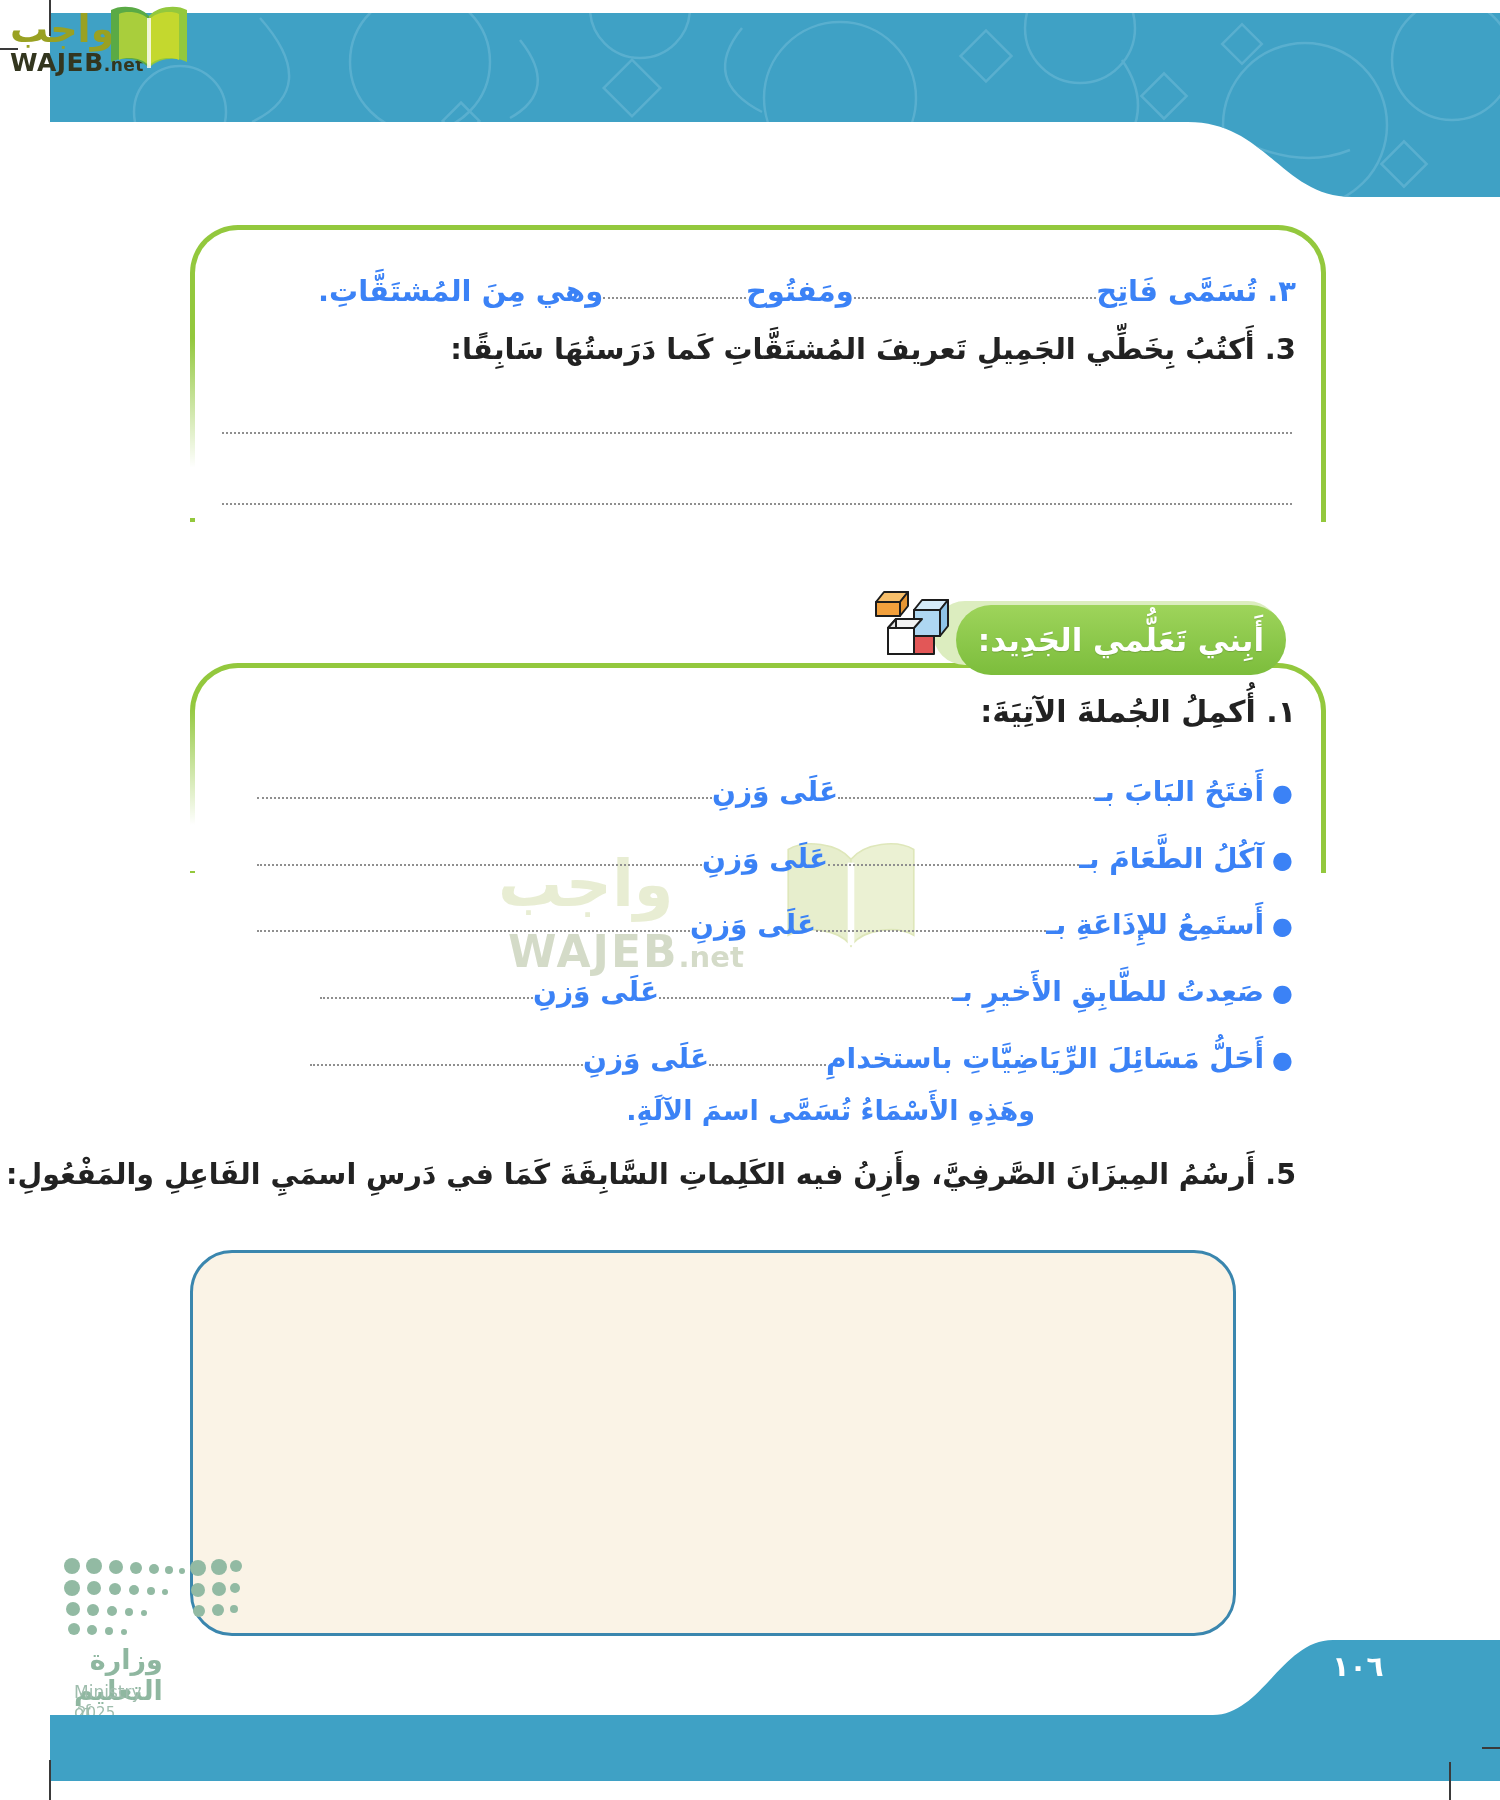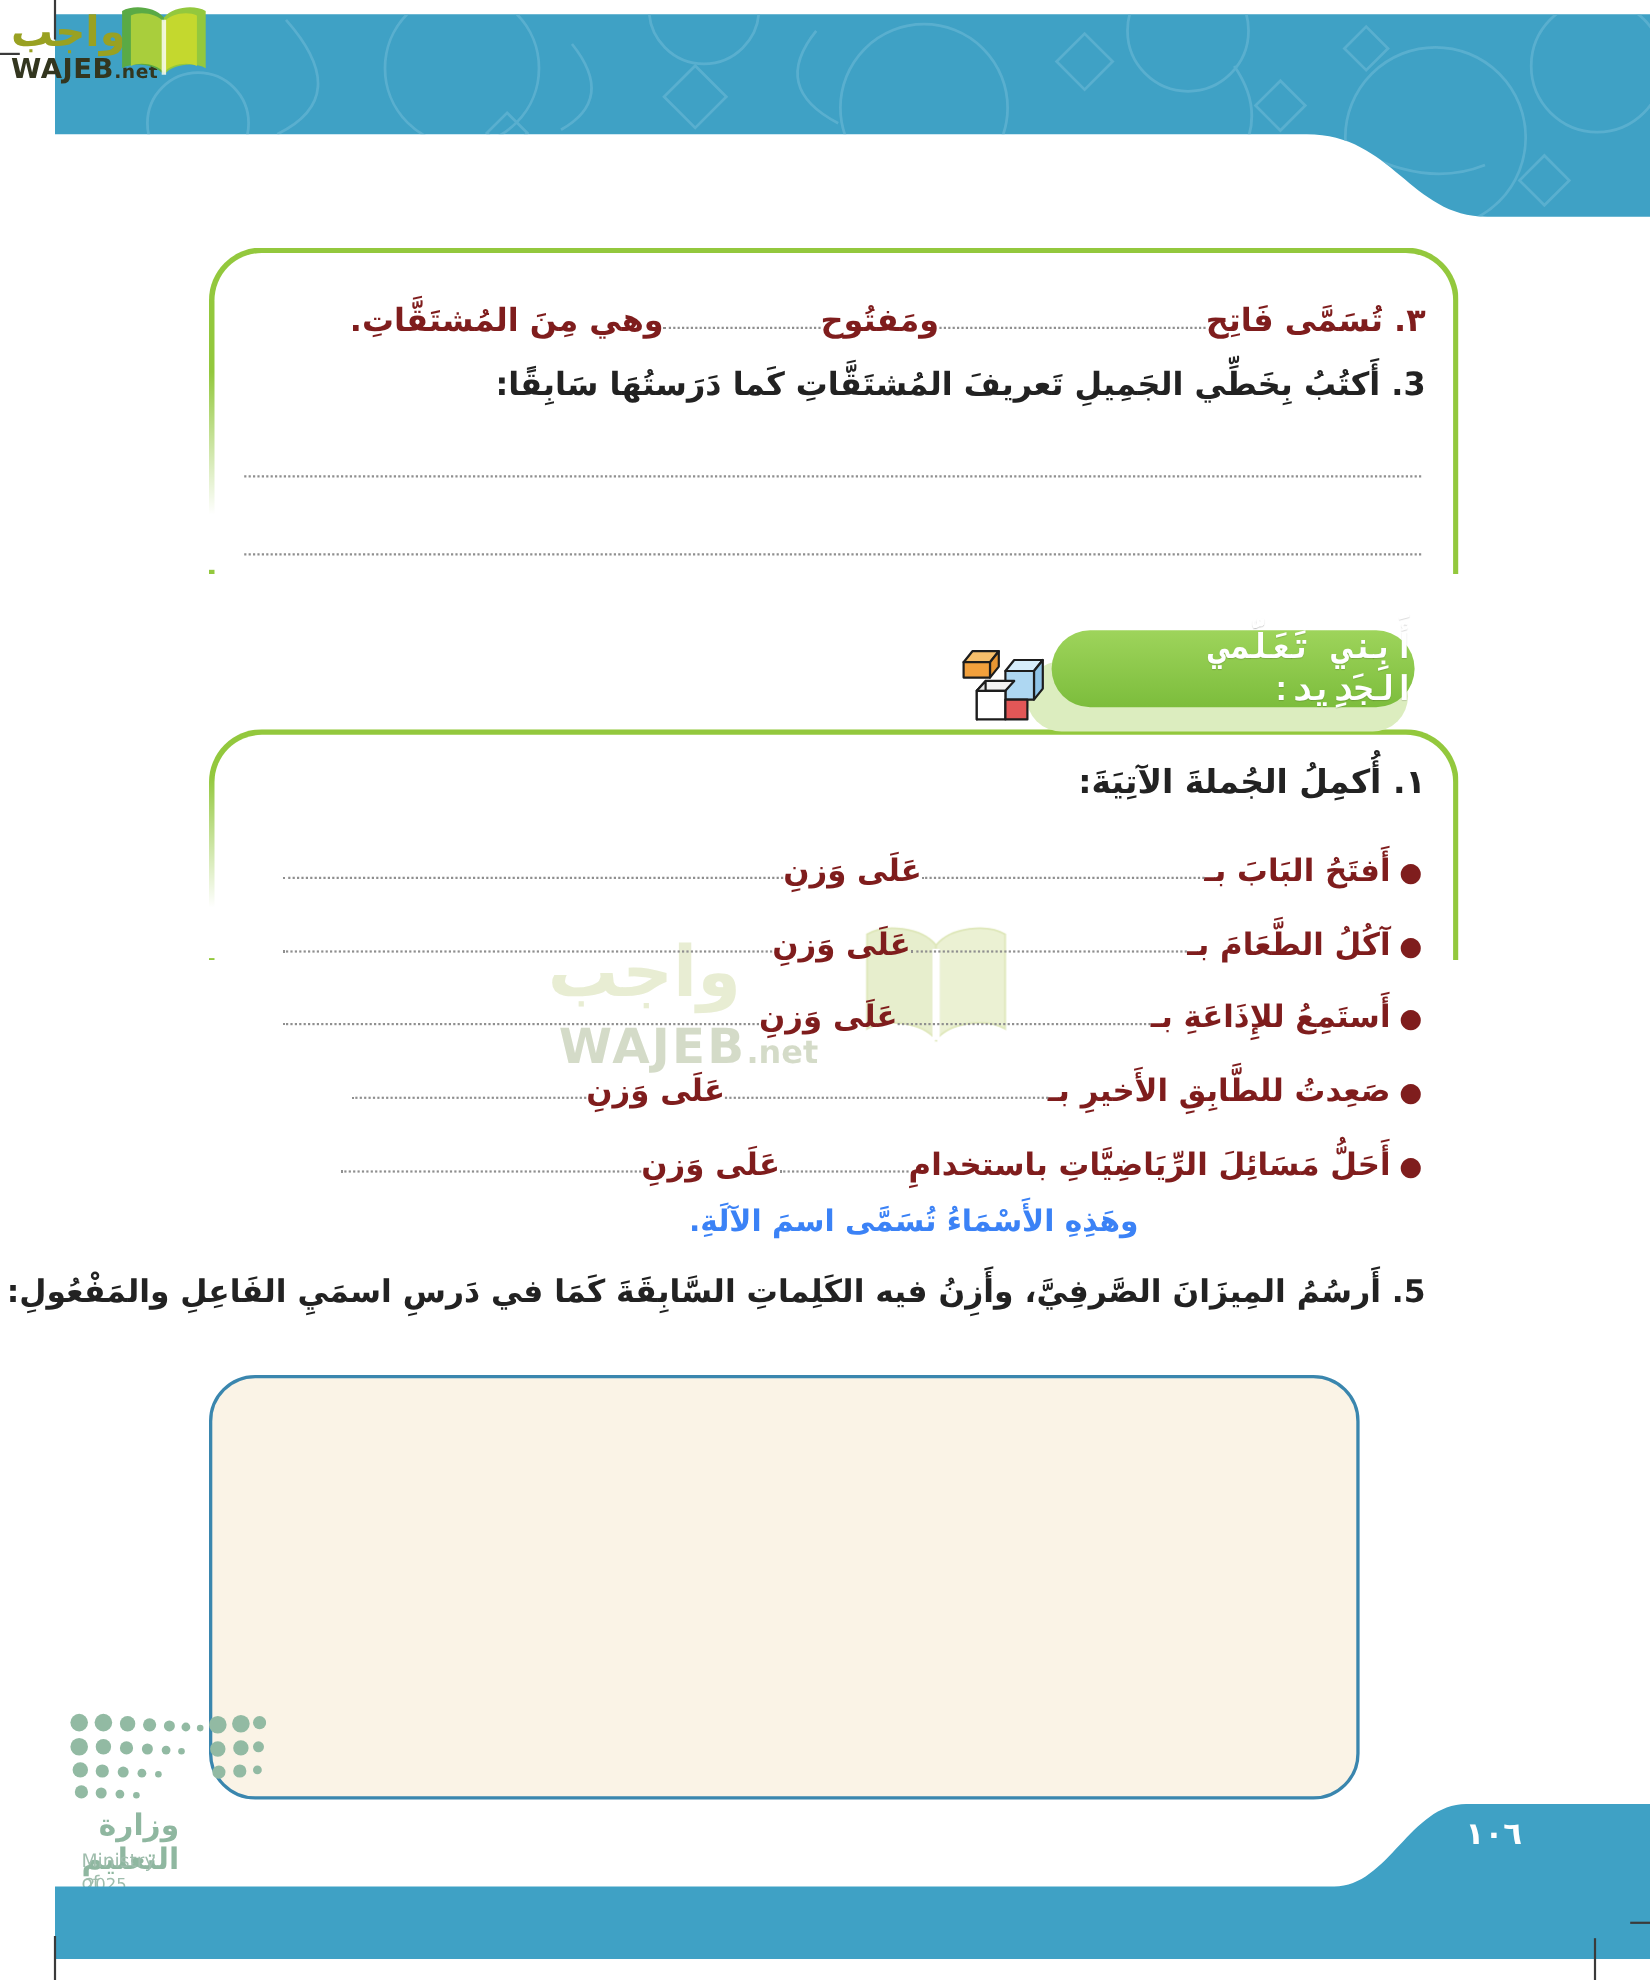--- a/index.html
+++ b/index.html
@@ -23,34 +23,34 @@
 
   
   .gbox{border:5px solid #93C83D;border-bottom:none;border-radius:48px 48px 0 0;background:transparent;}
   #box1{left:190px;top:225px;width:1126px;height:292px;}
   #box2{left:190px;top:663px;width:1126px;height:205px;}
   .borderfade{background:linear-gradient(to bottom,rgba(255,255,255,0),#ffffff 72%,#ffffff);z-index:3;}
 
   
   .artext{direction:rtl;font-weight:bold;color:#222;}
   .row{display:flex;align-items:flex-end;direction:rtl;}
-  .row .t{white-space:nowrap;font-weight:bold;color:#7f1d1d;}
+  .row .t{white-space:nowrap;font-weight:bold;color:#3b82f6;}
   .dots{border-bottom:2.5px dotted #8f8f8f;height:2px;margin-bottom:9px;}
   .dotline{border-bottom:2.5px dotted #8f8f8f;height:2px;z-index:3;}
 
   #item3-row{left:318px;top:248px;width:978px;height:60px;font-size:29px;z-index:4;}
   #item4-row{right:204px;top:332px;font-size:29px;z-index:4;white-space:nowrap;}
   #blank-line-1{left:222px;top:430px;width:1070px;}
   #blank-line-2{left:222px;top:501px;width:1070px;}
 
   
   #pill-shadow{left:933px;top:601px;width:347px;height:64px;border-radius:34px;background:#DCEDBF;z-index:3;}
-  #section-pill{left:956px;top:573px;width:330px;height:70px;border-radius:36px;z-index:4;
+  #section-pill{left:956px;top:605px;width:330px;height:70px;border-radius:36px;z-index:4;
      background:linear-gradient(180deg,#9ED45B 0%,#7CBD3C 100%);
-     display:flex;align-items:center;justify-content:center;font-family:Liberation Mono, monospace;}
+     display:flex;align-items:center;justify-content:center;}
   #section-pill .t{font-size:31px;font-weight:bold;color:#ffffff;direction:rtl;text-shadow:0 1px 1px rgba(0,0,0,.15);}
   #cubes-icon{left:868px;top:586px;z-index:5;}
 
   
   #q1-row{right:204px;top:694px;font-size:30px;z-index:4;white-space:nowrap;margin-left:15px;}
   .bullet-row{height:56px;font-size:28px;z-index:4;}
   .bullet-row .b{font-size:24px;margin-left:8px;}
   #bullet-row-1{left:257px;top:752px;width:1036px;}
   #bullet-row-2{left:257px;top:819px;width:1036px;}
   #bullet-row-3{left:257px;top:885px;width:1036px;}

